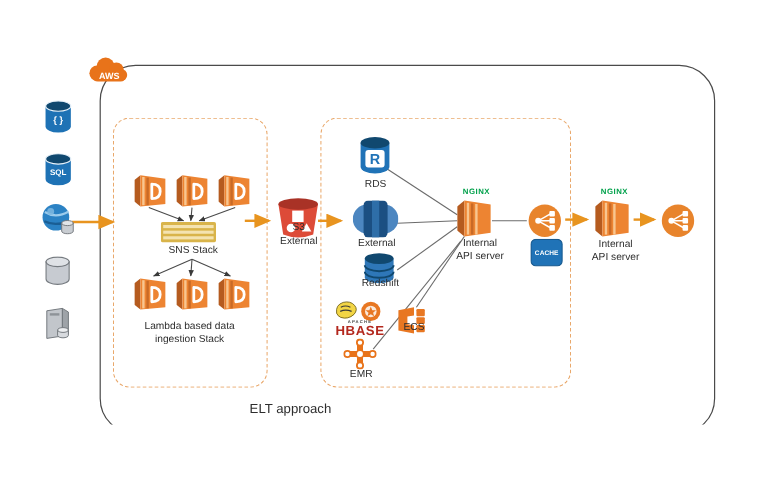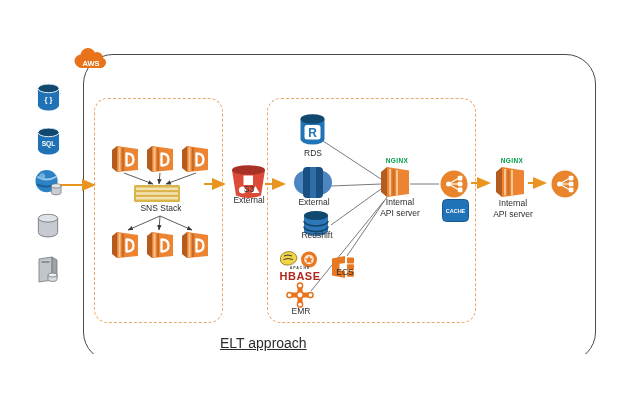--- a/index.html
+++ b/index.html
@@ -10,21 +10,21 @@
   .aws-box{left:83px;top:54px;width:511px;height:306px;border:1.5px solid #4a4a4a;border-radius:30px;}
   .dash-box{border:1.6px dashed #E9A86B;border-radius:14px;}
   #ingest-box{left:94px;top:98px;width:127px;height:223px;}
   #serve-box{left:267px;top:98px;width:207px;height:223px;}
   
   .clabel{position:absolute;transform:translateX(-50%);text-align:center;font-size:8.5px;
           color:#2d2d2d;line-height:1.3;white-space:nowrap;}
   .nginx{font-size:6.5px;font-weight:bold;color:#00A14B;letter-spacing:.4px;}
   .apache-sub{font-size:3.5px;letter-spacing:1px;color:#444;font-weight:bold;}
   .hbase-word{font-size:11px;font-weight:bold;color:#B3281E;letter-spacing:.5px;line-height:1;}
-  #elt-label{position:absolute;left:220px;top:335px;font-size:14px;color:#2d2d2d;text-decoration:underline;}
+  #elt-label{position:absolute;left:208px;top:335px;font-size:11px;color:#2d2d2d;}
   svg{display:block;}
   #connectors{left:0;top:0;pointer-events:none;}
 </style>
 </head>
 <body>
 
 <div id="canvas">
 
   <svg width="0" height="0" style="position:absolute" aria-hidden="true">
     <defs>
@@ -229,20 +229,24 @@
   <svg class="abs" style="left:112px;top:231px" width="26" height="28" viewBox="0 0 26 28">
       <use href="#sym-lambda"></use>
     </svg>
   <svg class="abs" style="left:147px;top:231px" width="26" height="28" viewBox="0 0 26 28">
       <use href="#sym-lambda"></use>
     </svg>
   <svg class="abs" style="left:182px;top:231px" width="26" height="28" viewBox="0 0 26 28">
       <use href="#sym-lambda"></use>
     </svg>
 
+  <div class="clabel" style="left:158px;top:266px">
+    <div>Lambda based data</div>
+    <div>ingestion Stack</div>
+  </div>
 
   <svg class="abs" style="left:230px;top:163px" width="37" height="37" viewBox="0 0 37 37">
       <use href="#sym-s3"></use>
     </svg>
   <div class="clabel" style="left:249px;top:184px">
     <div>S3</div>
     <div>External</div>
   </div>
 
   <svg class="abs" style="left:299px;top:113px" width="27" height="34" viewBox="0 0 27 34">

